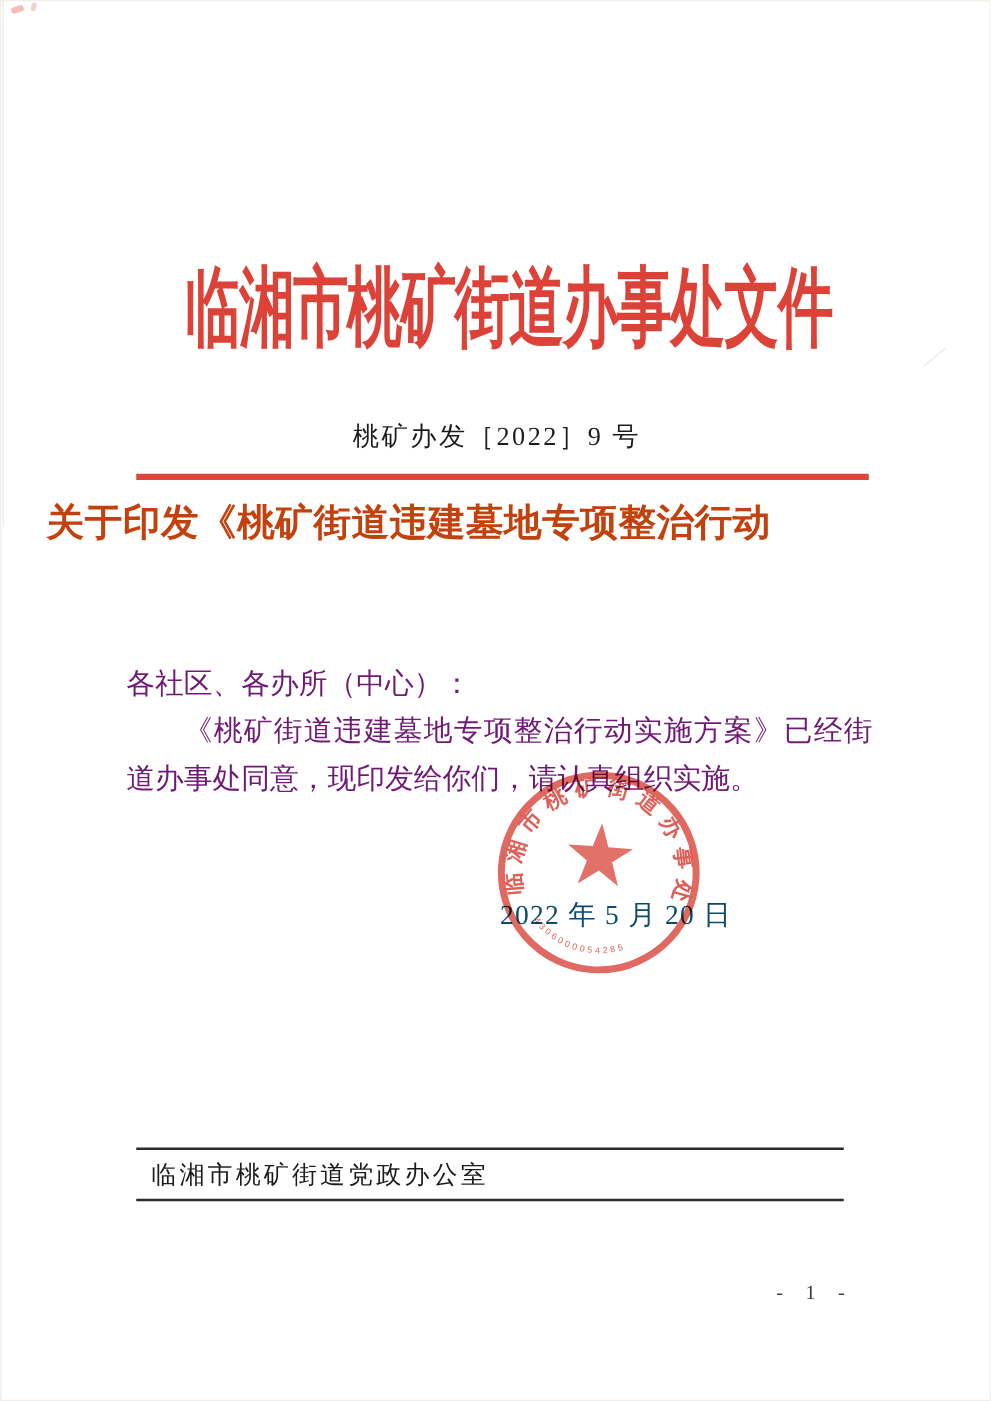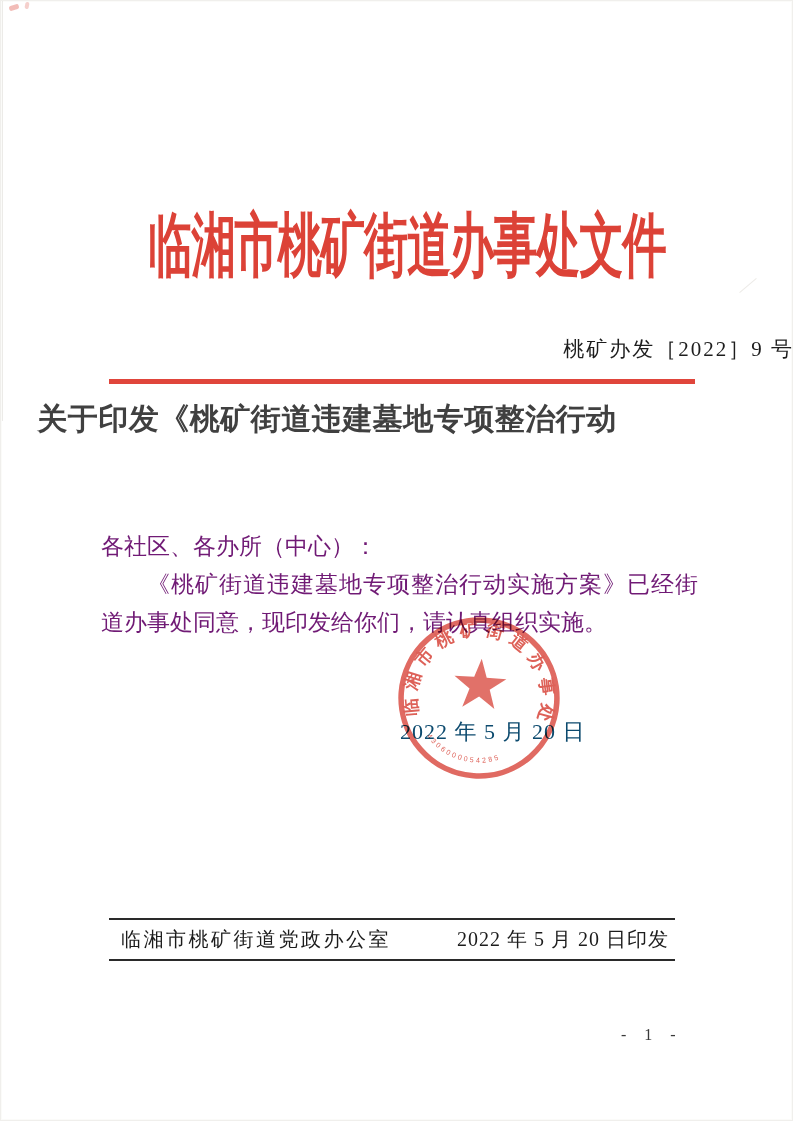--- a/index.html
+++ b/index.html
@@ -45,35 +45,35 @@
     font-size: 45px; font-weight: bold;
     color: #dc4237;
     letter-spacing: -1px;
     white-space: nowrap;
     transform: scale(0.98, 1.55);
   }
 
   
   .doc-number {
     position: absolute; left: 0; top: 334px; width: 793px;
-    text-align: right;
+    text-align: center;
     font-size: 21px; color: #1d1d1d; letter-spacing: 2px;
   }
 
   
   .red-rule {
     position: absolute; left: 108px; top: 378px; width: 586px; height: 5px;
     background: #e0453b;
   }
 
   
   .subject {
     position: absolute; left: 0; top: 398px; width: 652px;
     text-align: center;
-    font-size: 30px; font-weight: bold; color: #404040;
+    font-size: 30px; font-weight: bold; color: #c2410c;
     line-height: 39px; letter-spacing: 0.5px;
   }
 
   
   .body-block {
     position: absolute; left: 100px; top: 527px; width: 597px;
     font-size: 23px; color: #701a75;
     line-height: 38px;
     text-align: justify;
   }
@@ -158,19 +158,18 @@
       </text>
       <text font-size="7" fill="#d94b41" letter-spacing="2.4" font-family="Liberation Sans, DejaVu Sans, sans-serif">
         <textPath xlink:href="#sealArcBottom" href="#sealArcBottom" startOffset="6">4306000054285</textPath>
       </text>
     </svg>
   </div>
 
   <div class="footer-rule top"></div>
   <div class="footer-row">
     <span class="issuer">临湘市桃矿街道党政办公室</span>
-    <span class="print-info">2022 年 5 月 20 日印发</span>
   </div>
   <div class="footer-rule bottom"></div>
 
   <div class="page-number">- 1 -</div>
 
 </div>
 
 </body></html>

